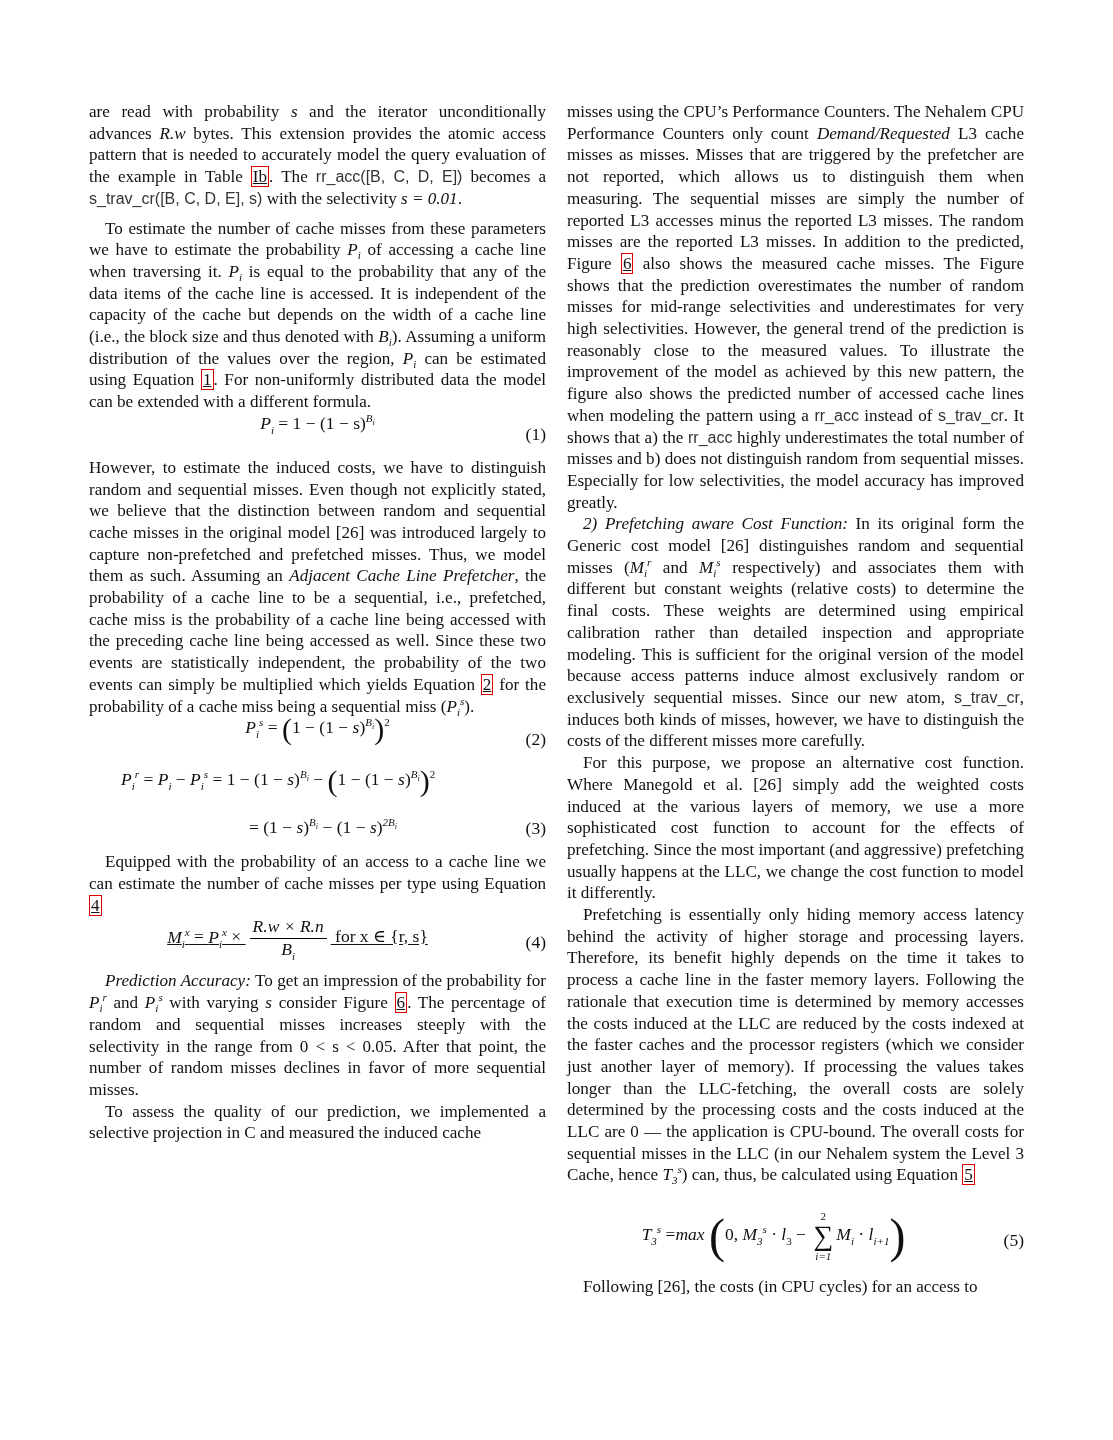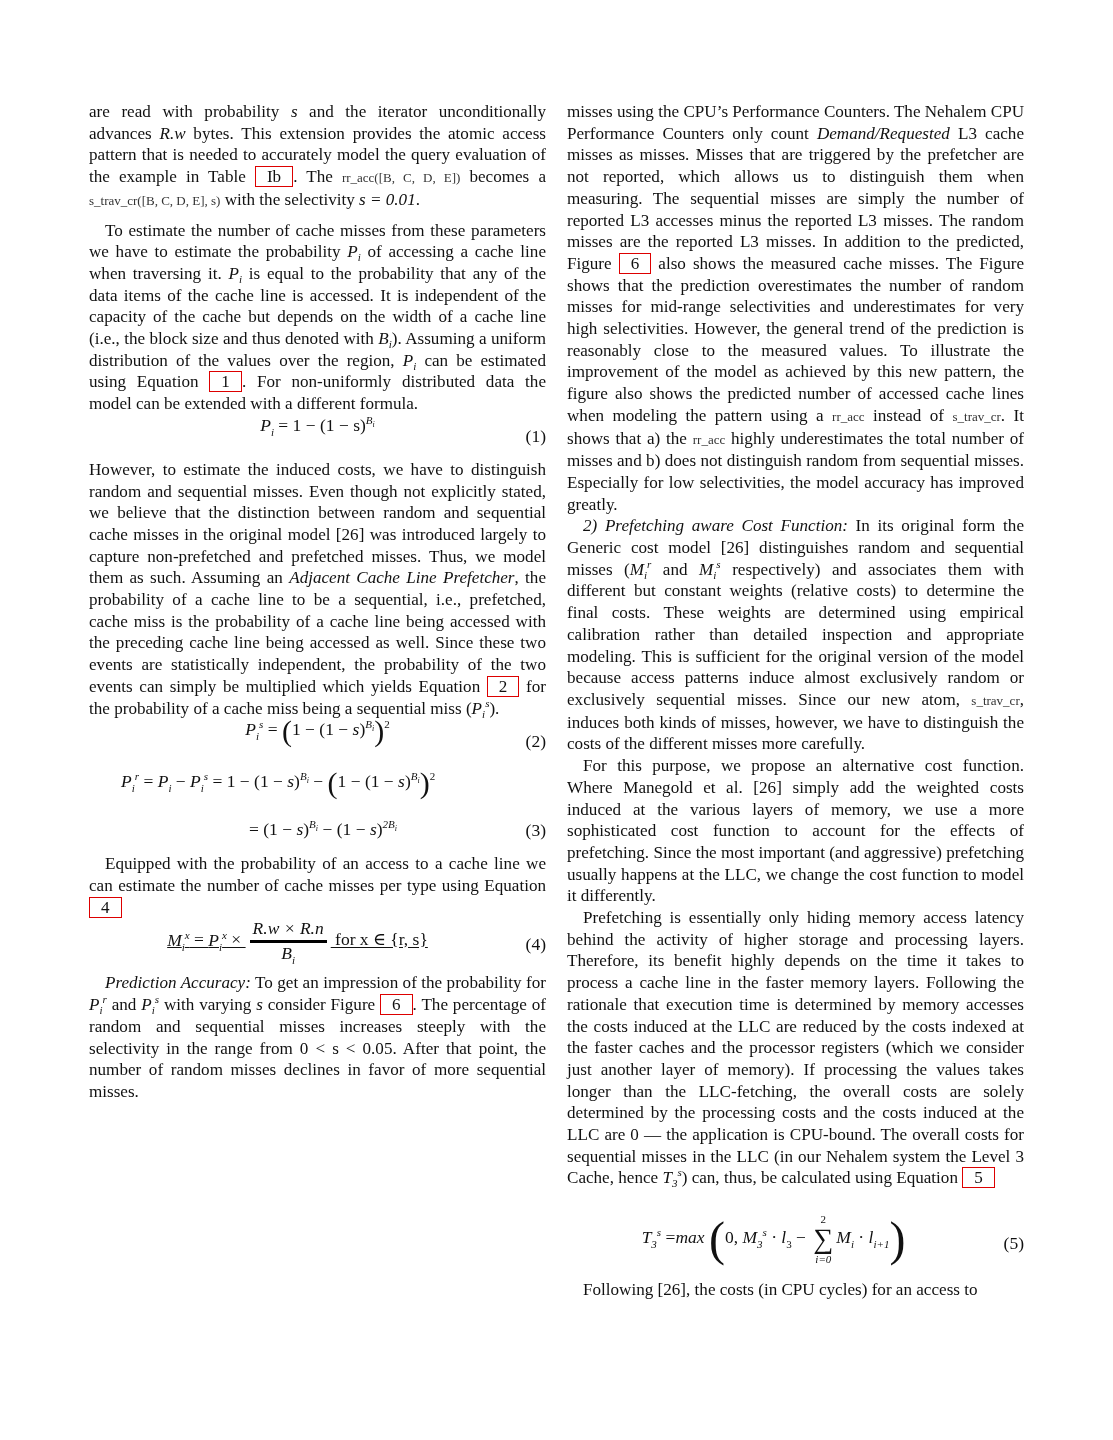--- a/index.html
+++ b/index.html
@@ -4,32 +4,32 @@
 <style>
   html, body { margin: 0; padding: 0; background: #ffffff; }
   body { width: 1113px; height: 1440px; position: relative; overflow: hidden;
          font-family: "Liberation Serif", "DejaVu Serif", serif; color: #111; }
   .col { position: absolute; top: 101px; width: 457px; font-size: 17.1px; line-height: 21.7px; text-align: justify; }
   .col.left { left: 89px; }
   .col.right { left: 567px; }
   p { margin: 0; }
   p.indent { text-indent: 16px; }
   p.gap { margin-top: 8px; }
-  .mono { font-family: Liberation Serif, serif; font-size: 13px; color: #333; }
+  .mono { font-family: Liberation Sans, sans-serif; font-size: 16px; color: #333; }
   .m { font-style: italic; }
-  .ref { border: 1.5px solid #d00; padding: 0 11px; line-height: 1; }
+  .ref { border: 1.5px solid #d00; padding: 0 1px; line-height: 1; text-decoration: underline; }
   .it { font-style: italic; }
   sub, sup { font-size: 11px; line-height: 0; }
   .eq { position: relative; height: 40px; text-align: center; white-space: nowrap; font-size: 17.5px; }
   .eq .body { display: inline-block; }
   .eq .num { position: absolute; right: 0; top: 50%; transform: translateY(-50%); font-style: normal; }
   .big { font-size: 30px; vertical-align: middle; font-weight: 300; }
   .huge { font-size: 48px; vertical-align: middle; font-weight: 200; }
   .frac { display: inline-flex; flex-direction: column; vertical-align: middle; text-align: center; margin: 0 4px; }
-  .frac .n { border-bottom: 3px solid #000000; padding: 0 3px; }
+  .frac .n { border-bottom: 1px solid #000000; padding: 0 3px; }
   .sum { display: inline-flex; flex-direction: column; vertical-align: middle; align-items: center; margin: 0 3px; }
   .sum .sym { font-size: 28px; line-height: 28px; }
   .sum .lim { font-size: 11px; line-height: 12px; }
 </style>
 </head>
 <body>
 
 <div class="col left">
   <p><span>are read with probability </span><span class="m">s</span><span> and the iterator unconditionally advances </span><span class="m">R.w</span><span> bytes. This extension provides the atomic access pattern that is needed to accurately model the query evaluation of the example in Table </span><span class="ref">Ib</span><span>. The </span><span class="mono">rr_acc([B, C, D, E])</span> <span> becomes a </span><span class="mono">s_trav_cr([B, C, D, E], s)</span><span> with the selectivity </span><span class="m">s = 0.01</span><span>.</span></p>
 
@@ -59,34 +59,35 @@
   <div class="eq" style="height:54px;">
     <span class="body" style="margin-left:-40px;text-decoration:underline;"><span class="m">M<sub>i</sub><sup>x</sup></span> = <span class="m">P<sub>i</sub><sup>x</sup></span> × <span class="frac">
           <span class="n m">R.w × R.n</span>
           <span class="d m"><span>B</span><sub>i</sub></span>
         </span><span> for x ∈ {r, s}</span></span>
     <span class="num">(4)</span>
   </div>
 
   <p class="indent"><span class="it">Prediction Accuracy:</span><span> To get an impression of the probability for </span><span class="m">P<sub>i</sub><sup>r</sup></span><span> and </span><span class="m">P<sub>i</sub><sup>s</sup></span><span> with varying </span><span class="m">s</span><span> consider Figure </span><span class="ref">6</span><span>. The percentage of random and sequential misses increases steeply with the selectivity in the range from 0 &lt; s &lt; 0.05. After that point, the number of random misses declines in favor of more sequential misses.</span></p>
 
+  <p class="indent">To assess the quality of our prediction, we implemented a selective projection in C and measured the induced cache</p>
 </div>
 
 <div class="col right">
   <p><span>misses using the CPU’s Performance Counters. The Nehalem CPU Performance Counters only count </span><span class="it">Demand/Requested</span><span> L3 cache misses as misses. Misses that are triggered by the prefetcher are not reported, which allows us to distinguish them when measuring. The sequential misses are simply the number of reported L3 accesses minus the reported L3 misses. The random misses are the reported L3 misses. In addition to the predicted, Figure </span><span class="ref">6</span><span> also shows the measured cache misses. The Figure shows that the prediction overestimates the number of random misses for mid-range selectivities and underestimates for very high selectivities. However, the general trend of the prediction is reasonably close to the measured values. To illustrate the improvement of the model as achieved by this new pattern, the figure also shows the predicted number of accessed cache lines when modeling the pattern using a </span><span class="mono">rr_acc</span><span> instead of </span><span class="mono">s_trav_cr</span><span>. It shows that a) the </span><span class="mono">rr_acc</span><span> highly underestimates the total number of misses and b) does not distinguish random from sequential misses. Especially for low selectivities, the model accuracy has improved greatly.</span></p>
 
   <p class="indent"><span class="it">2) Prefetching aware Cost Function:</span><span> In its original form the Generic cost model [26] distinguishes random and sequential misses (</span><span class="m">M<sub>i</sub><sup>r</sup></span><span> and </span><span class="m">M<sub>i</sub><sup>s</sup></span><span> respectively) and associates them with different but constant weights (relative costs) to determine the final costs. These weights are determined using empirical calibration rather than detailed inspection and appropriate modeling. This is sufficient for the original version of the model because access patterns induce almost exclusively random or exclusively sequential misses. Since our new atom, </span><span class="mono">s_trav_cr</span><span>, induces both kinds of misses, however, we have to distinguish the costs of the different misses more carefully.</span></p>
 
   <p class="indent">For this purpose, we propose an alternative cost function. Where Manegold et al. [26] simply add the weighted costs induced at the various layers of memory, we use a more sophisticated cost function to account for the effects of prefetching. Since the most important (and aggressive) prefetching usually happens at the LLC, we change the cost function to model it differently.</p>
 
   <p class="indent"><span>Prefetching is essentially only hiding memory access latency behind the activity of higher storage and processing layers. Therefore, its benefit highly depends on the time it takes to process a cache line in the faster memory layers. Following the rationale that execution time is determined by memory accesses the costs induced at the LLC are reduced by the costs indexed at the faster caches and the processor registers (which we consider just another layer of memory). If processing the values takes longer than the LLC-fetching, the overall costs are solely determined by the processing costs and the costs induced at the LLC are 0 — the application is CPU-bound. The overall costs for sequential misses in the LLC (in our Nehalem system the Level 3 Cache, hence </span><span class="m">T<sub>3</sub><sup>s</sup></span><span>) can, thus, be calculated using Equation </span><span class="ref">5</span></p>
 
   <div class="eq" style="height:84px; margin-top:6px;">
     <span class="body" style="margin-left:-44px; position:relative; top:18px;"><span class="m">T<sub>3</sub><sup>s</sup></span> =<span class="m">max</span> <span class="huge">(</span>0, <span class="m">M<sub>3</sub><sup>s</sup></span> · <span class="m">l</span><sub>3</sub> − <span class="sum">
           <span class="lim">2</span>
           <span class="sym">∑</span>
-          <span class="lim m">i=0</span>
+          <span class="lim m">i=1</span>
         </span><span class="m">M<sub>i</sub></span> · <span class="m">l<sub>i+1</sub></span><span class="huge">)</span></span>
     <span class="num" style="top:58%;">(5)</span>
   </div>
 
   <p class="indent">Following [26], the costs (in CPU cycles) for an access to</p>
 </div>
 
 </body></html>

